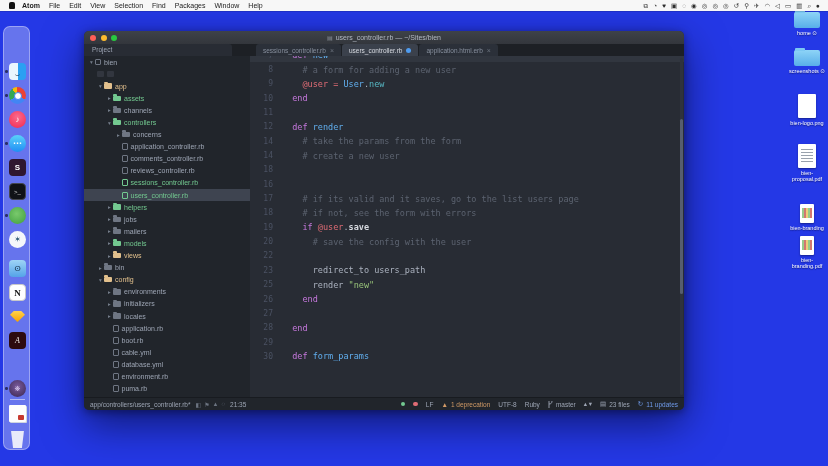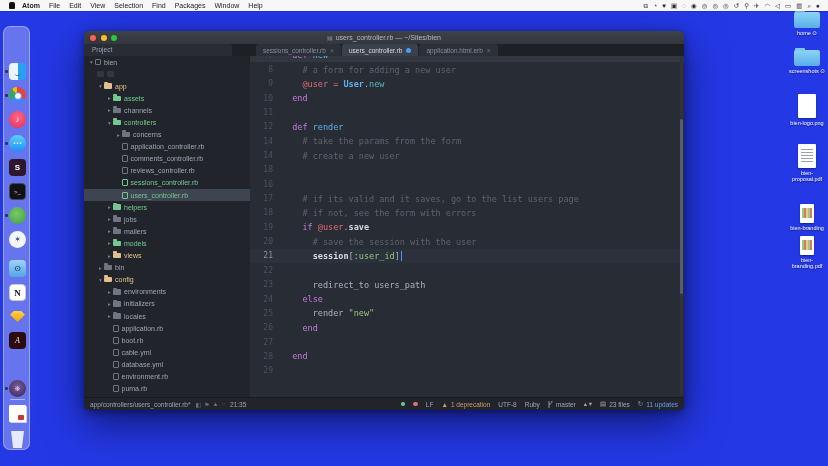--- a/index.html
+++ b/index.html
@@ -108,21 +108,21 @@
   #editor{position:absolute;left:166px;top:25px;width:434px;height:341px;background:#282c34;overflow:hidden;
     font-family:"DejaVu Sans Mono",monospace;font-size:8.5px}
   #codelines{position:absolute;left:0;top:-8px;right:0}
   .cline{height:14.35px;display:flex;align-items:center;white-space:pre}
   .cline.active{background:#2c323c}
   .cline.flash{background:#31363f}
   .lnum{width:32px;flex:none;text-align:right;padding-right:9px;color:#4b5263;font-size:8px}
   .cline.active .lnum{color:#8a91a0}
   .ctext{white-space:pre}
   .tk-t{color:#abb2bf}.tk-c{color:#5c6370}.tk-k{color:#c678dd}.tk-f{color:#61afef}
-  .tk-v{color:#e06c75}.tk-o{color:#e06c75}.tk-C{color:#61afef;font-weight:bold}
+  .tk-v{color:#e06c75}.tk-o{color:#e06c75}.tk-C{color:#61afef;font-weight:normal}
   .tk-m{color:#56b6c2}.tk-s{color:#98c379}.tk-y{color:#98c379}.tk-b{color:#d7dae0;font-weight:bold}
   .cursor{display:inline-block;width:1px;height:10px;background:#528bff;margin-left:1px;vertical-align:middle}
   #scrollbar{position:absolute;right:1px;top:2px;width:3px;height:337px;background:#2f333c;border-radius:2px}
   #scrollhandle{position:absolute;left:0;top:18%;width:3px;height:52%;background:#565e6d;border-radius:2px}
 
   
   #statusbar{position:absolute;left:0;bottom:0;right:0;height:13px;background:#21252b;border-top:1px solid #181b20;
     display:flex;align-items:center;font-size:6.5px;color:#9da5b4;padding:0 6px;gap:8px}
   #sb-left{display:flex;align-items:center;gap:5px}
   #sb-lefticons{display:flex;gap:3px;color:#6b7380;font-size:6px}
@@ -414,30 +414,29 @@
         <div class="cline"><span class="lnum">10</span><span class="ctext"><span class="tk-t">  </span><span class="tk-k">end</span></span></div>
         <div class="cline"><span class="lnum">11</span><span class="ctext"></span></div>
         <div class="cline"><span class="lnum">12</span><span class="ctext"><span class="tk-t">  </span><span class="tk-k">def</span><span class="tk-t"> </span><span class="tk-f">render</span></span></div>
         <div class="cline"><span class="lnum">14</span><span class="ctext"><span class="tk-t">    </span><span class="tk-c"># take the params from the form</span></span></div>
         <div class="cline"><span class="lnum">14</span><span class="ctext"><span class="tk-t">    </span><span class="tk-c"># create a new user</span></span></div>
         <div class="cline"><span class="lnum">18</span></div>
         <div class="cline"><span class="lnum">16</span><span class="ctext"></span></div>
         <div class="cline"><span class="lnum">17</span><span class="ctext"><span class="tk-t">    </span><span class="tk-c"># if its valid and it saves, go to the list users page</span></span></div>
         <div class="cline"><span class="lnum">18</span><span class="ctext"><span class="tk-t">    </span><span class="tk-c"># if not, see the form with errors</span></span></div>
         <div class="cline"><span class="lnum">19</span><span class="ctext"><span class="tk-t">    </span><span class="tk-k">if</span><span class="tk-t"> </span><span class="tk-v">@user</span><span class="tk-t">.</span><span class="tk-b">save</span></span></div>
-        <div class="cline"><span class="lnum">20</span><span class="ctext"><span class="tk-t">      </span><span class="tk-c"># save the session with the user</span></span></div>
-        <div class="cline active"><span class="lnum">21</span><span class="ctext"><span class="tk-t">      </span><span class="tk-b">session</span><span class="tk-t">[</span><span class="tk-y">:user_id</span><span class="tk-t">]</span></span><span class="cursor"></span></div>
+        <div class="cline"><span class="lnum">20</span><span class="ctext"><span class="tk-t">      </span><span class="tk-c"># save the config with the user</span></span></div>
         <div class="cline"><span class="lnum">22</span><span class="ctext"></span></div>
         <div class="cline"><span class="lnum">23</span><span class="ctext"><span class="tk-t">      </span><span class="tk-t">redirect_to users_path</span></span></div>
-        <div class="cline"><span class="lnum">24</span><span class="ctext"><span class="tk-t">    </span><span class="tk-k">else</span></span></div>
         <div class="cline"><span class="lnum">25</span><span class="ctext"><span class="tk-t">      </span><span class="tk-t">render </span><span class="tk-s">"new"</span></span></div>
         <div class="cline"><span class="lnum">26</span><span class="ctext"><span class="tk-t">    </span><span class="tk-k">end</span></span></div>
         <div class="cline"><span class="lnum">27</span><span class="ctext"></span></div>
         <div class="cline"><span class="lnum">28</span><span class="ctext"><span class="tk-t">  </span><span class="tk-k">end</span></span></div>
         <div class="cline"><span class="lnum">29</span><span class="ctext"></span></div>
+        <div class="cline"><span class="lnum">30</span><span class="ctext"><span class="tk-t">  </span><span class="tk-k">def</span><span class="tk-t"> </span><span class="tk-f">form_params</span></span></div>
       </div>
     <div id="scrollbar">
       <div id="scrollhandle"></div>
     </div>
   </div>
 
   <div id="statusbar">
     <div id="sb-left">
       <span>app/controllers/users_controller.rb*</span>
       <span id="sb-lefticons">

